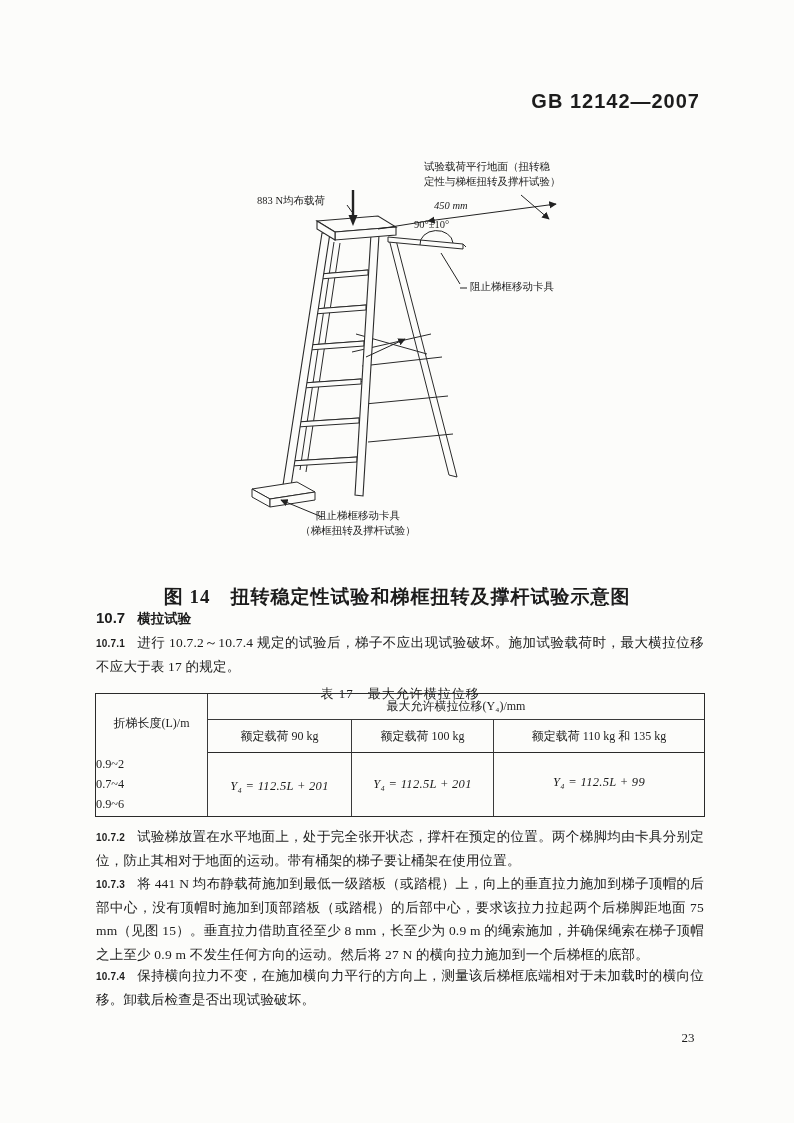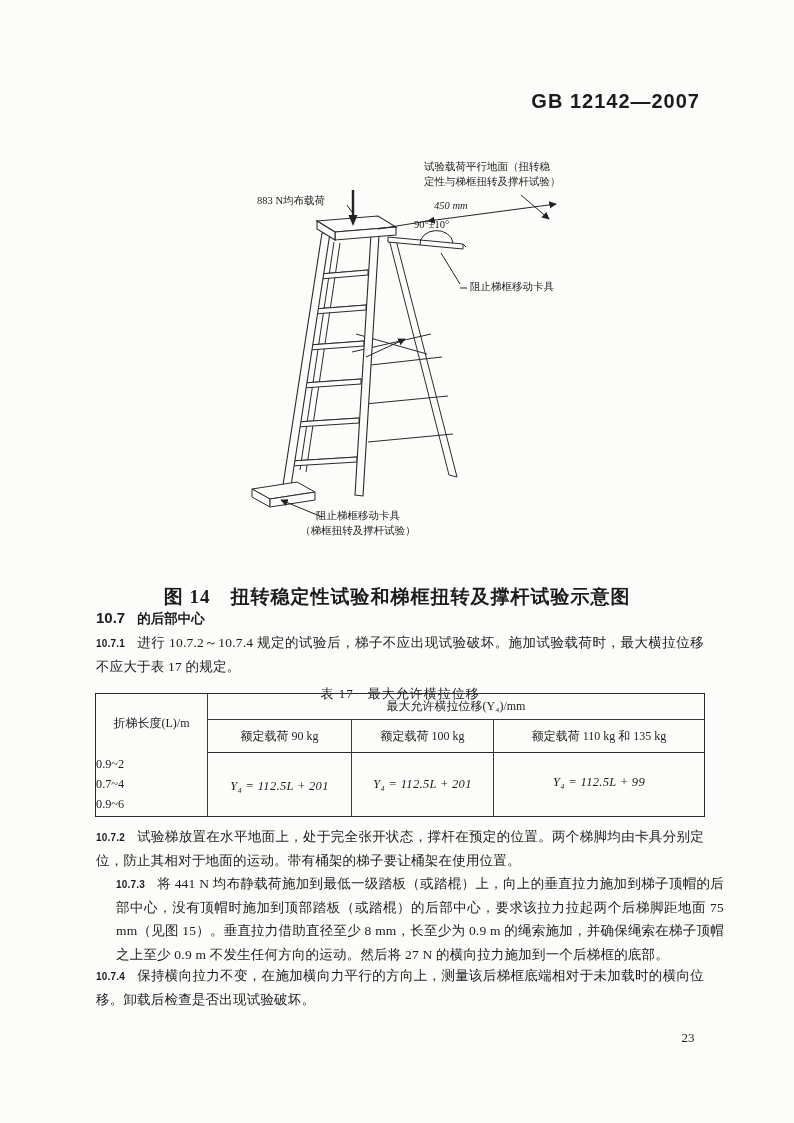--- a/index.html
+++ b/index.html
@@ -171,21 +171,21 @@
   <div class="abs ann ann-topclamp">阻止梯框移动卡具</div>
 
   <div class="abs ann ann-footclamp">
     <div>阻止梯框移动卡具</div>
     <div>（梯框扭转及撑杆试验）</div>
   </div>
 
   <div class="abs fig-caption">图 14　扭转稳定性试验和梯框扭转及撑杆试验示意图</div>
 
   <div class="abs sec-heading">
-    <span class="num">10.7</span><span>的后部中心</span>
+    <span class="num">10.7</span><span>横拉试验</span>
   </div>
 
   <div class="abs para" style="top:631px;">
     <span class="num">10.7.1</span><span>进行 10.7.2～10.7.4 规定的试验后，梯子不应出现试验破坏。施加试验载荷时，最大横拉位移不应大于表 17 的规定。</span>
   </div>
 
   <div class="abs tbl-caption">表 17　最大允许横拉位移</div>
 
   <div class="abs tbl">
     <div class="cell c-length">折梯长度(L)/m</div>
@@ -206,21 +206,21 @@
     </div>
     <div class="cell c-f3">
       <span class="formula">Y₄ = 112.5L + 99</span>
     </div>
   </div>
 
   <div class="abs para" style="top:825px;">
     <span class="num">10.7.2</span><span>试验梯放置在水平地面上，处于完全张开状态，撑杆在预定的位置。两个梯脚均由卡具分别定位，防止其相对于地面的运动。带有桶架的梯子要让桶架在使用位置。</span>
   </div>
 
-  <div class="abs para" style="top:872px;margin-left:20px;">
+  <div class="abs para" style="top:872px;">
     <span class="num">10.7.3</span><span>将 441 N 均布静载荷施加到最低一级踏板（或踏棍）上，向上的垂直拉力施加到梯子顶帽的后部中心，没有顶帽时施加到顶部踏板（或踏棍）的后部中心，要求该拉力拉起两个后梯脚距地面 75 mm（见图 15）。垂直拉力借助直径至少 8 mm，长至少为 0.9 m 的绳索施加，并确保绳索在梯子顶帽之上至少 0.9 m 不发生任何方向的运动。然后将 27 N 的横向拉力施加到一个后梯框的底部。</span>
   </div>
 
   <div class="abs para" style="top:964px;">
     <span class="num">10.7.4</span><span>保持横向拉力不变，在施加横向力平行的方向上，测量该后梯框底端相对于未加载时的横向位移。卸载后检查是否出现试验破坏。</span>
   </div>
 
   <div class="abs page-num">23</div>
 
 </div>

